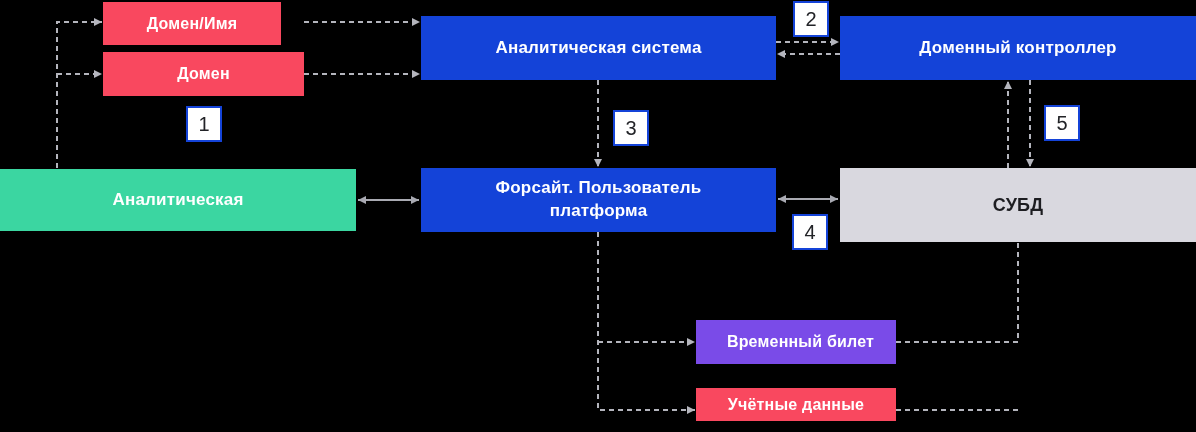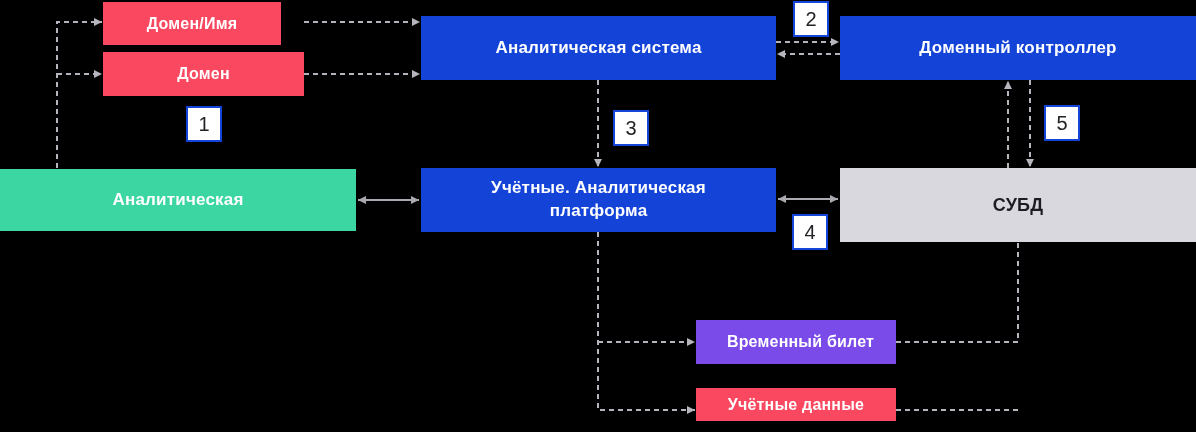--- a/index.html
+++ b/index.html
@@ -92,21 +92,21 @@
 <div class="node n-user">
   <span class="lbl">Аналитическая</span>
 </div>
 <div class="node n-os">
   <span class="lbl">Аналитическая система</span>
 </div>
 <div class="node n-dc">
   <span class="lbl">Доменный контроллер</span>
 </div>
 <div class="node n-platform">
-  <span class="lbl">Учётные. Аналитическая платформа</span>
+  <span class="lbl">Форсайт. Пользователь платформа</span>
 </div>
 <div class="node n-dbms">
   <span class="lbl">СУБД</span>
 </div>
 <div class="node n-ticket">
   <span class="lbl">Временный билет</span>
 </div>
 <div class="node n-creds">
   <span class="lbl">Учётные данные</span>
 </div>

